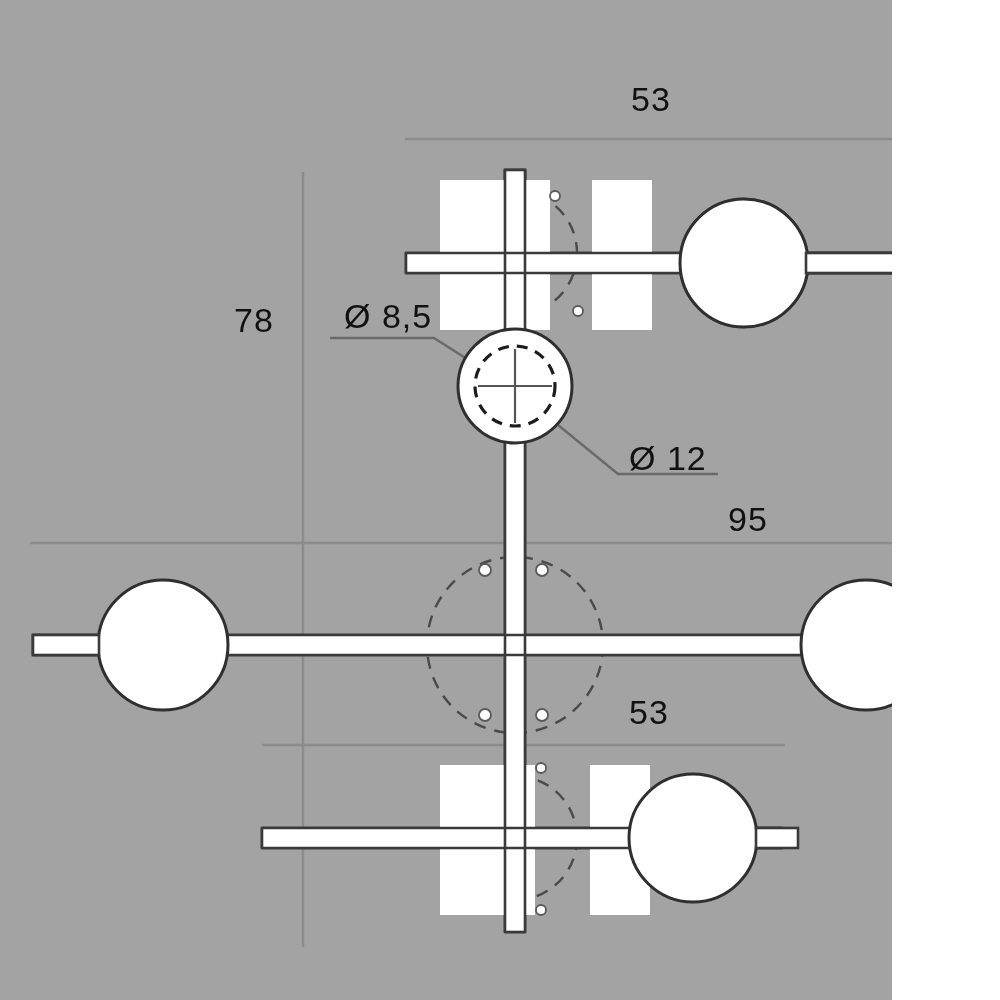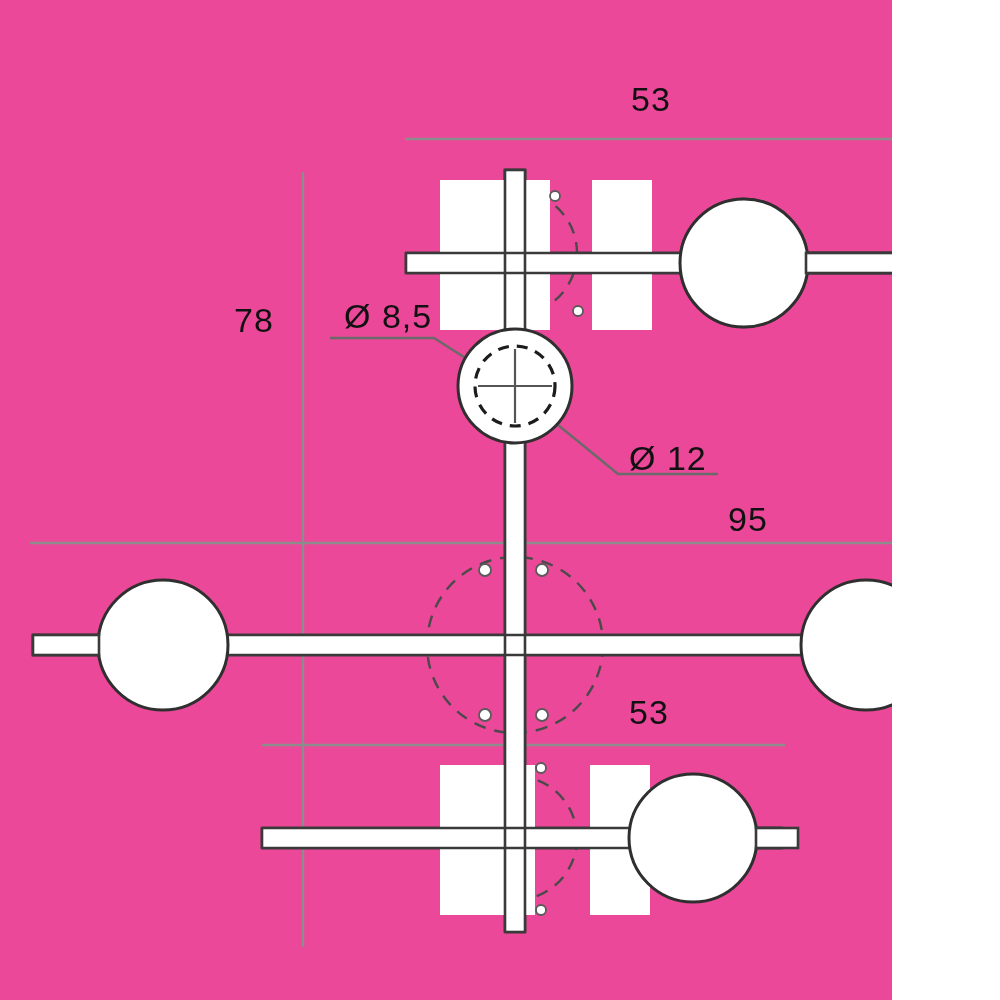--- a/index.html
+++ b/index.html
@@ -7,21 +7,21 @@
     padding: 0;
     background: #ffffff;
   }
   body {
     font-family: "Liberation Sans", sans-serif;
   }
   #drawing-root {
     position: relative;
     width: 892px;
     height: 1000px;
-    background: #ec4899;
+    background: #a3a3a3;
     overflow: hidden;
   }
   #tech-svg {
     position: absolute;
     top: 0;
     left: 0;
     width: 1000px;
     height: 1000px;
     display: block;
   }

